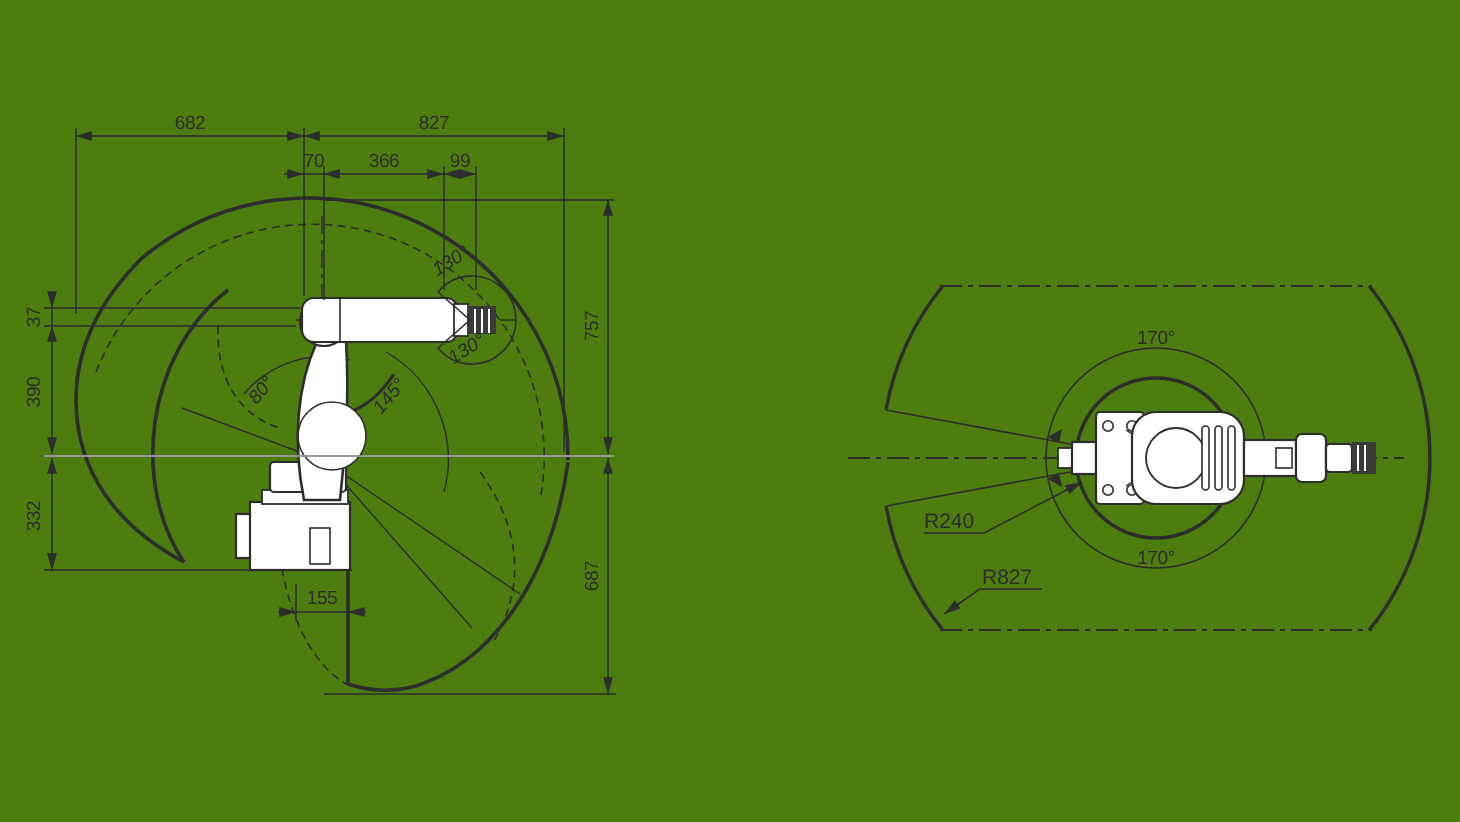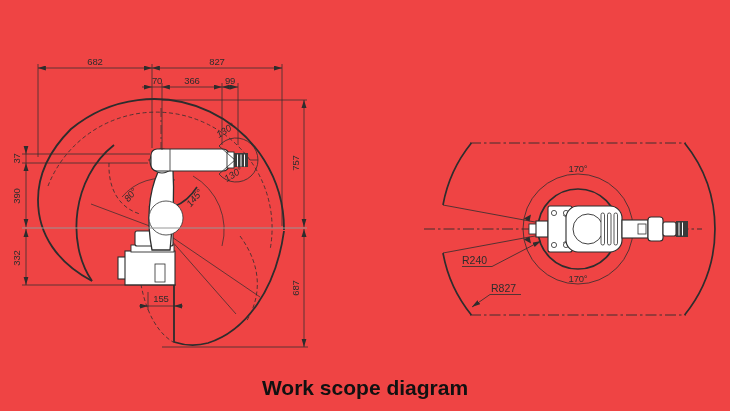--- a/index.html
+++ b/index.html
@@ -1,16 +1,16 @@
 <!DOCTYPE html>
 <html><head>
 <meta charset="utf-8">
 <style>
   html,body{margin:0;padding:0;background:#fff;}
-  .stage{position:relative;width:730px;height:411px;background:#ef4444;overflow:hidden;
+  .stage{position:relative;width:730px;height:411px;background:#4d7c0f;overflow:hidden;
          font-family:"Liberation Sans",sans-serif;}
   svg{position:absolute;left:0;top:0;}
   .dim-text{font-family:"Liberation Sans",sans-serif;font-size:9.5px;fill:#2d2d2d;letter-spacing:-0.2px;}
   .ang-text{font-family:"Liberation Sans",sans-serif;font-size:9.5px;font-style:italic;fill:#2d2d2d;}
   .rad-text{font-family:"Liberation Sans",sans-serif;font-size:10.5px;fill:#2d2d2d;}
   .fig-title{position:absolute;left:0;top:376px;width:730px;text-align:center;
              font-size:21px;font-weight:bold;color:#111;}
 </style>
 </head>
 <body>
@@ -185,14 +185,13 @@
 
     <g stroke="none" fill="#2d2d2d">
       <text class="dim-text" x="578" y="172" text-anchor="middle">170°</text>
       <text class="dim-text" x="578" y="282" text-anchor="middle">170°</text>
       <text class="rad-text" x="462" y="264">R240</text>
       <text class="rad-text" x="491" y="292">R827</text>
     </g>
   </g>
 </svg>
 
-<div class="fig-title">Work scope diagram</div>
 </div>
 
 </body></html>

